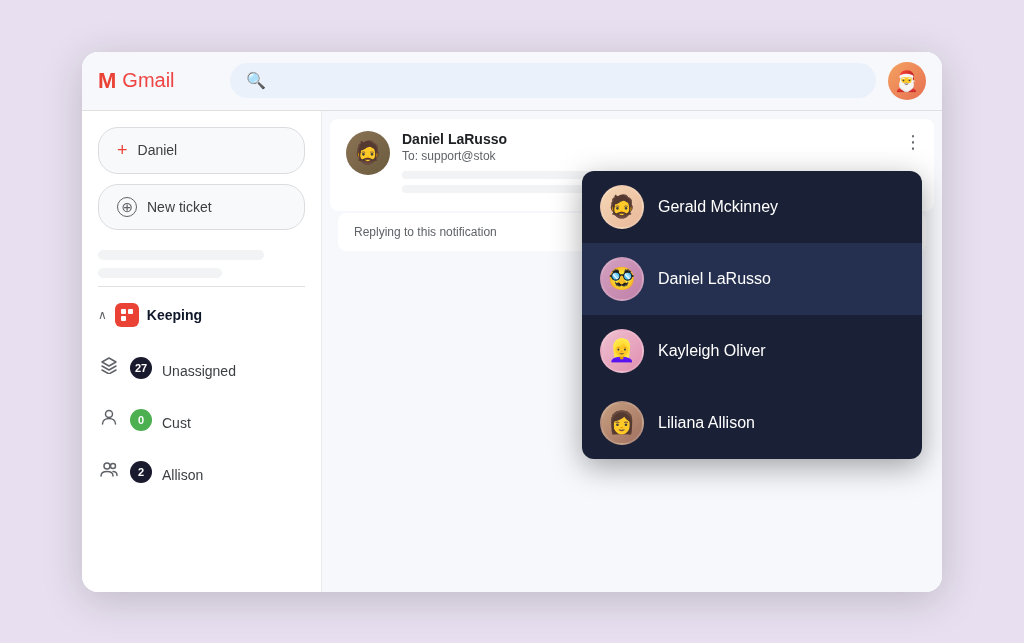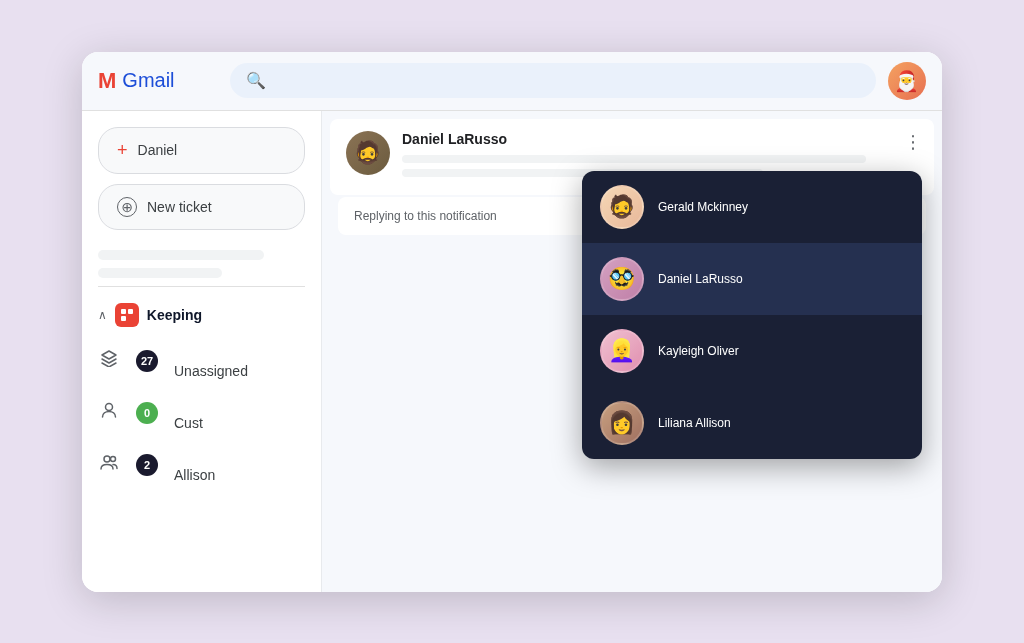--- a/index.html
+++ b/index.html
@@ -44,21 +44,21 @@
     }
 
     .gmail-m {
       font-size: 22px;
       font-weight: 700;
       color: #EA4335;
     }
 
     .gmail-label {
       font-size: 20px;
-      color: #1d4ed8;
+      color: #ef4444;
       font-weight: 400;
     }
 
     .search-bar {
       flex: 1;
       background: #eaf1fb;
       border-radius: 24px;
       display: flex;
       align-items: center;
       padding: 8px 16px;
@@ -190,22 +190,22 @@
     }
 
     .keeping-label {
       font-size: 14px;
       font-weight: 600;
       color: #0f172a;
     }
 
     .nav-item {
       display: flex;
-      align-items: center;
-      gap: 16px;
+      align-items: flex-end;
+      gap: 10px;
       padding: 8px 16px;
       cursor: pointer;
       border-radius: 0 24px 24px 0;
       margin-right: 12px;
     }
 
     .nav-icon {
       font-size: 18px;
       color: #5f6368;
       width: 22px;
@@ -375,21 +375,21 @@
       overflow: hidden;
       flex-shrink: 0;
       display: flex;
       align-items: center;
       justify-content: center;
       font-size: 22px;
       border: 2px solid rgba(255,255,255,0.15);
     }
 
     .dropdown-name {
-      font-size: 12px;
+      font-size: 16px;
       color: #ffffff;
       font-weight: 400;
     }
 
     
     .avatar-gerald { background: linear-gradient(135deg, #f5d7b5, #e8b89a); }
     .avatar-daniel { background: linear-gradient(135deg, #d4a0c0, #c080a8); }
     .avatar-kayleigh { background: linear-gradient(135deg, #f0c0d0, #e090b0); }
     .avatar-liliana { background: linear-gradient(135deg, #c8a080, #a07060); }
     .avatar-email { background: linear-gradient(135deg, #8B7355, #6B5B3E); }
@@ -482,20 +482,21 @@
 
 
     </div>
 
     <div class="email-area">
       <div class="email-list">
         <div class="email-item">
           <div class="email-avatar avatar-email">🧔</div>
           <div class="email-content">
             <div class="email-sender">Daniel LaRusso</div>
+            <div class="email-to">To: support@stok</div>
             <div class="email-skeleton">
               <div class="email-skel-line" style="width:90%"></div>
               <div class="email-skel-line" style="width:70%"></div>
             </div>
           </div>
           <span class="three-dots">⋮</span>
         </div>
 
         <div class="reply-area">
           <div class="reply-text">Replying to this notification</div>

